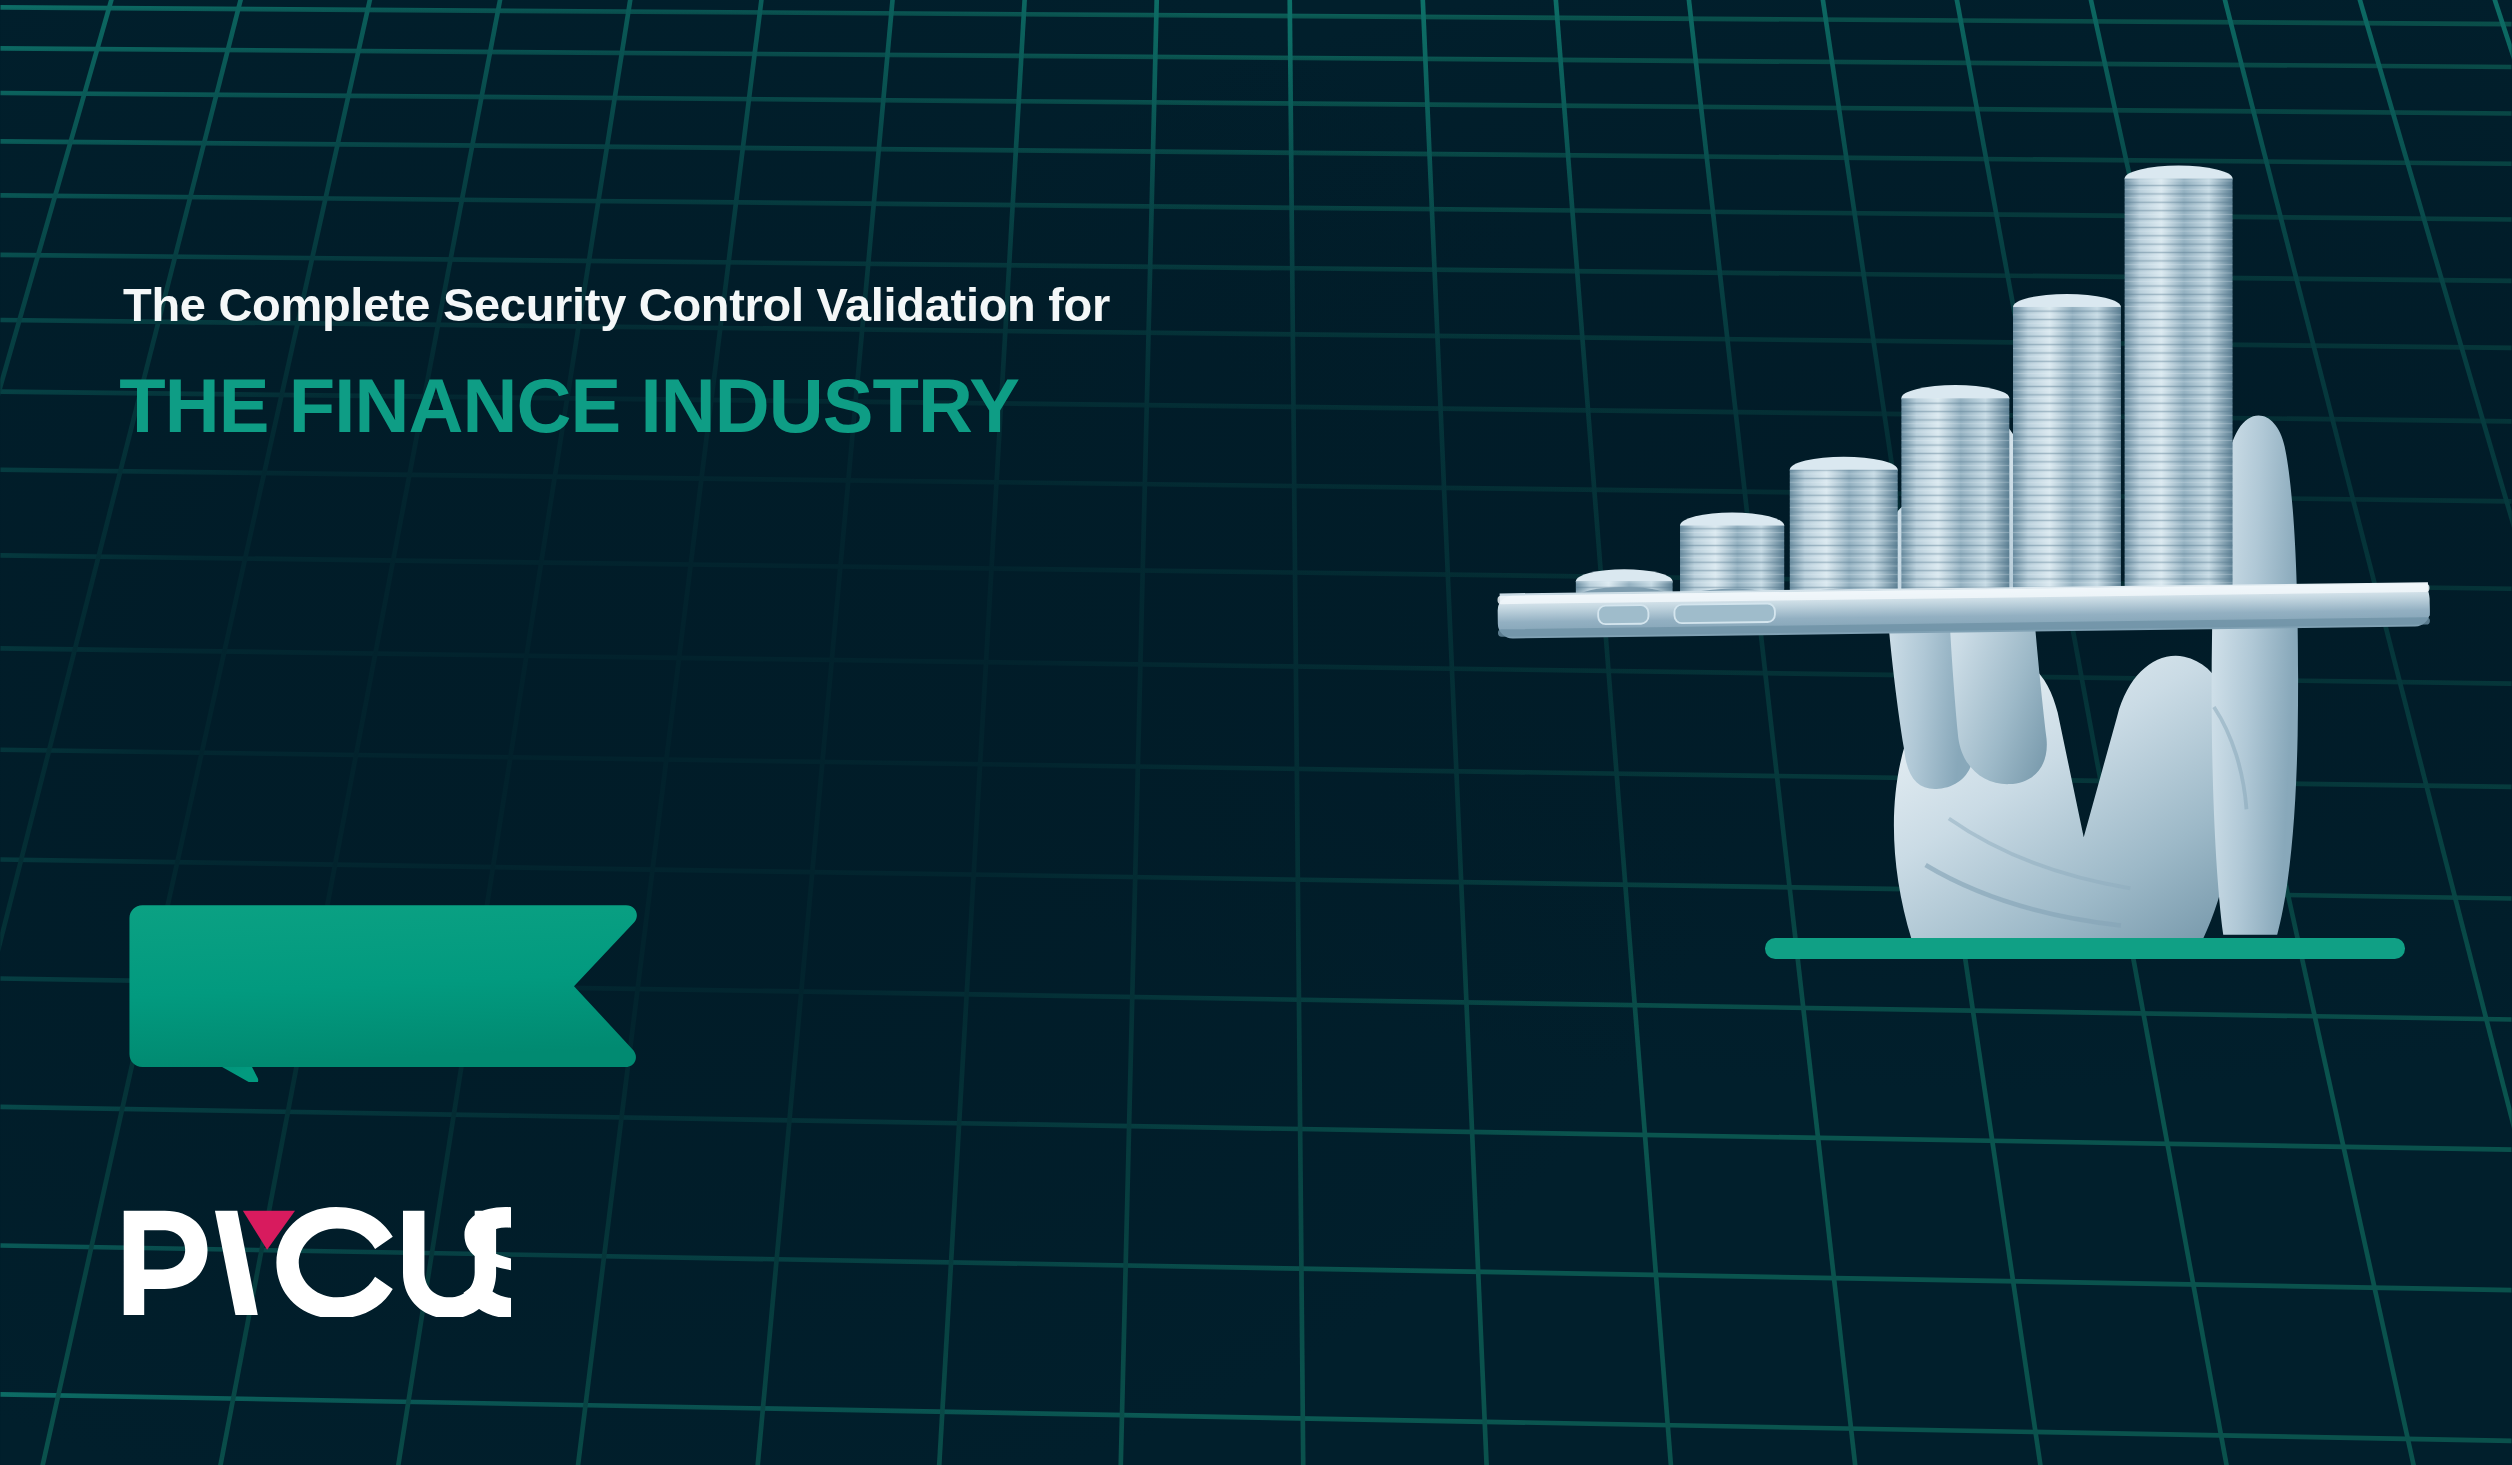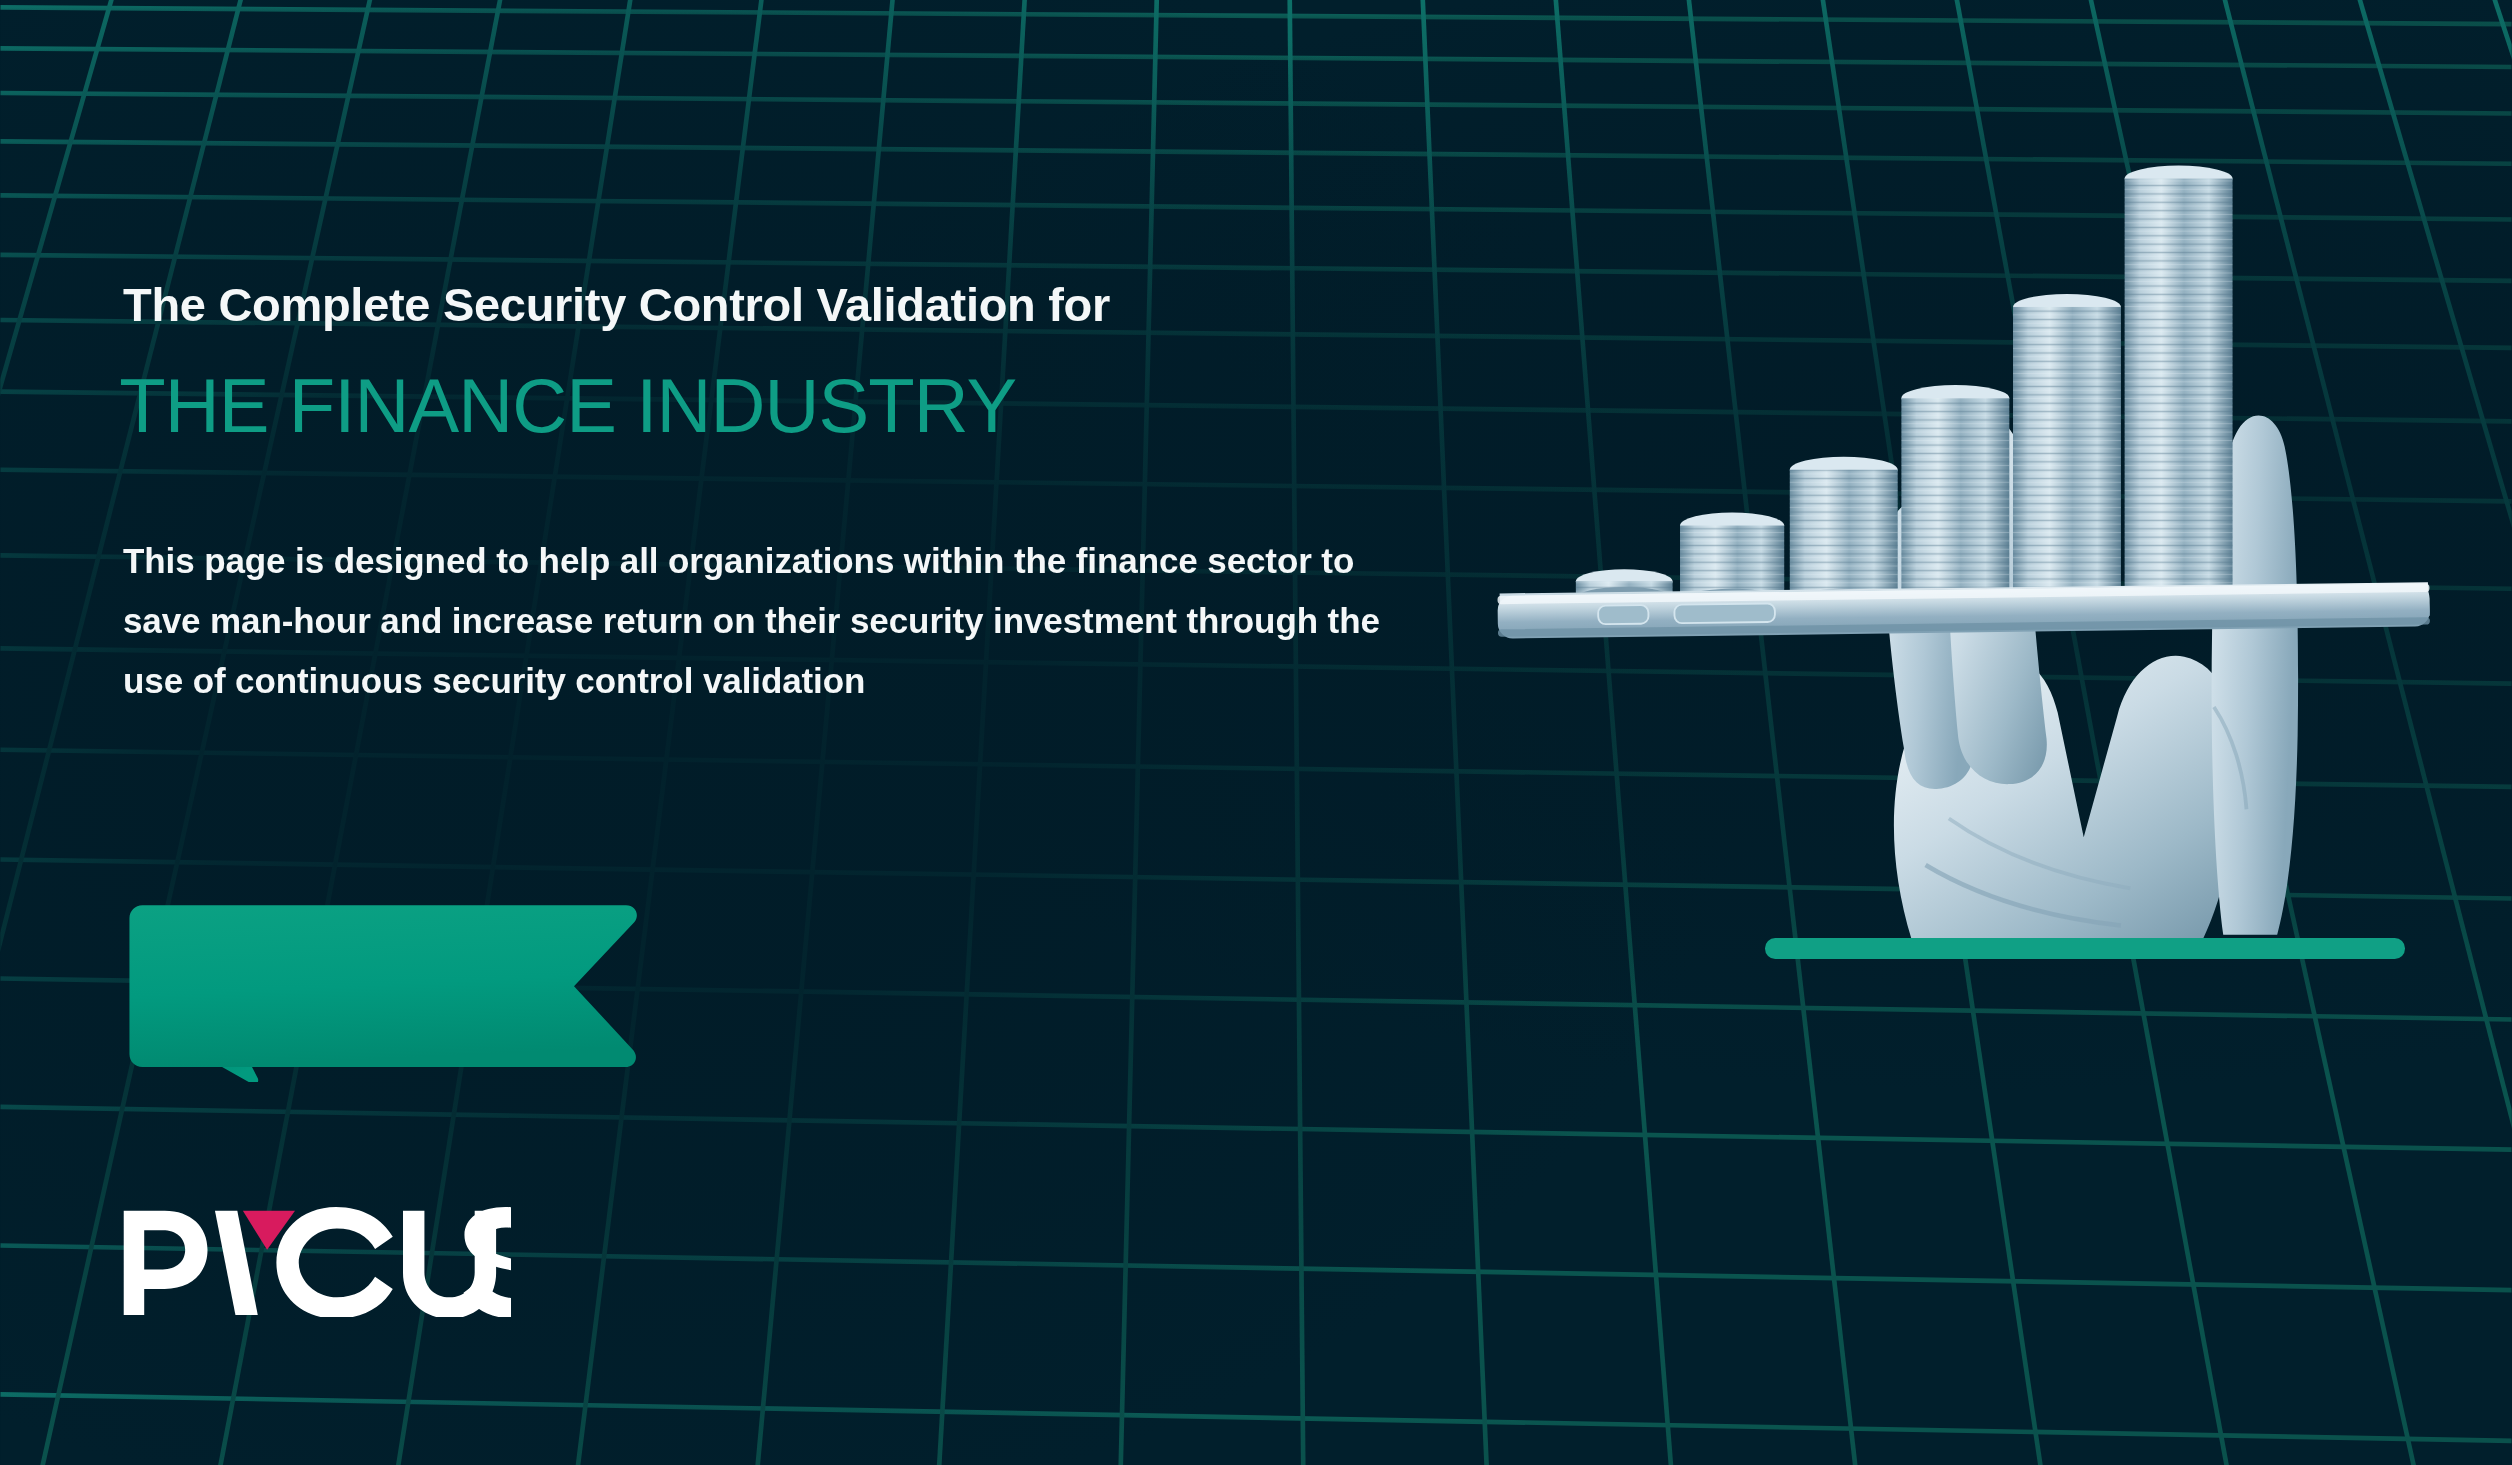--- a/index.html
+++ b/index.html
@@ -68,21 +68,21 @@
     white-space: nowrap;
   }
 
   .headline {
     position: absolute;
     top: 328px;
     left: -3.7px;
     margin: 0;
     font-size: 76px;
     line-height: 1.0;
-    font-weight: 400;
+    font-weight: 700;
     color: #0e9d85;
     letter-spacing: -0.9px;
     white-space: nowrap;
   }
 
   .body-copy {
     position: absolute;
     top: 491px;
     left: 0;
     margin: 0;
@@ -351,21 +351,20 @@
   </div>
 
   <div class="accent-bar"></div>
 
   <div class="content">
 
     <p class="eyebrow">The Complete Security Control Validation for</p>
 
     <h1 class="headline">THE FINANCE INDUSTRY</h1>
 
-    <p class="body-copy">This page is designed to help all organizations within the finance sector to save man-hour and increase return on their security investment through the use of continuous security control validation</p>
 
     <div class="cta-wrap">
       <svg class="cta-svg" width="540" height="186" viewBox="0 0 580 200" xmlns="http://www.w3.org/2000/svg" aria-hidden="true">
         <defs>
           <linearGradient id="ribbonG" x1="0" y1="0" x2="0.15" y2="1">
             <stop offset="0%" stop-color="#0ba183"></stop>
             <stop offset="55%" stop-color="#029a7f"></stop>
             <stop offset="100%" stop-color="#018a71"></stop>
           </linearGradient>
           <linearGradient id="foldG" x1="0" y1="0" x2="0.6" y2="1">

